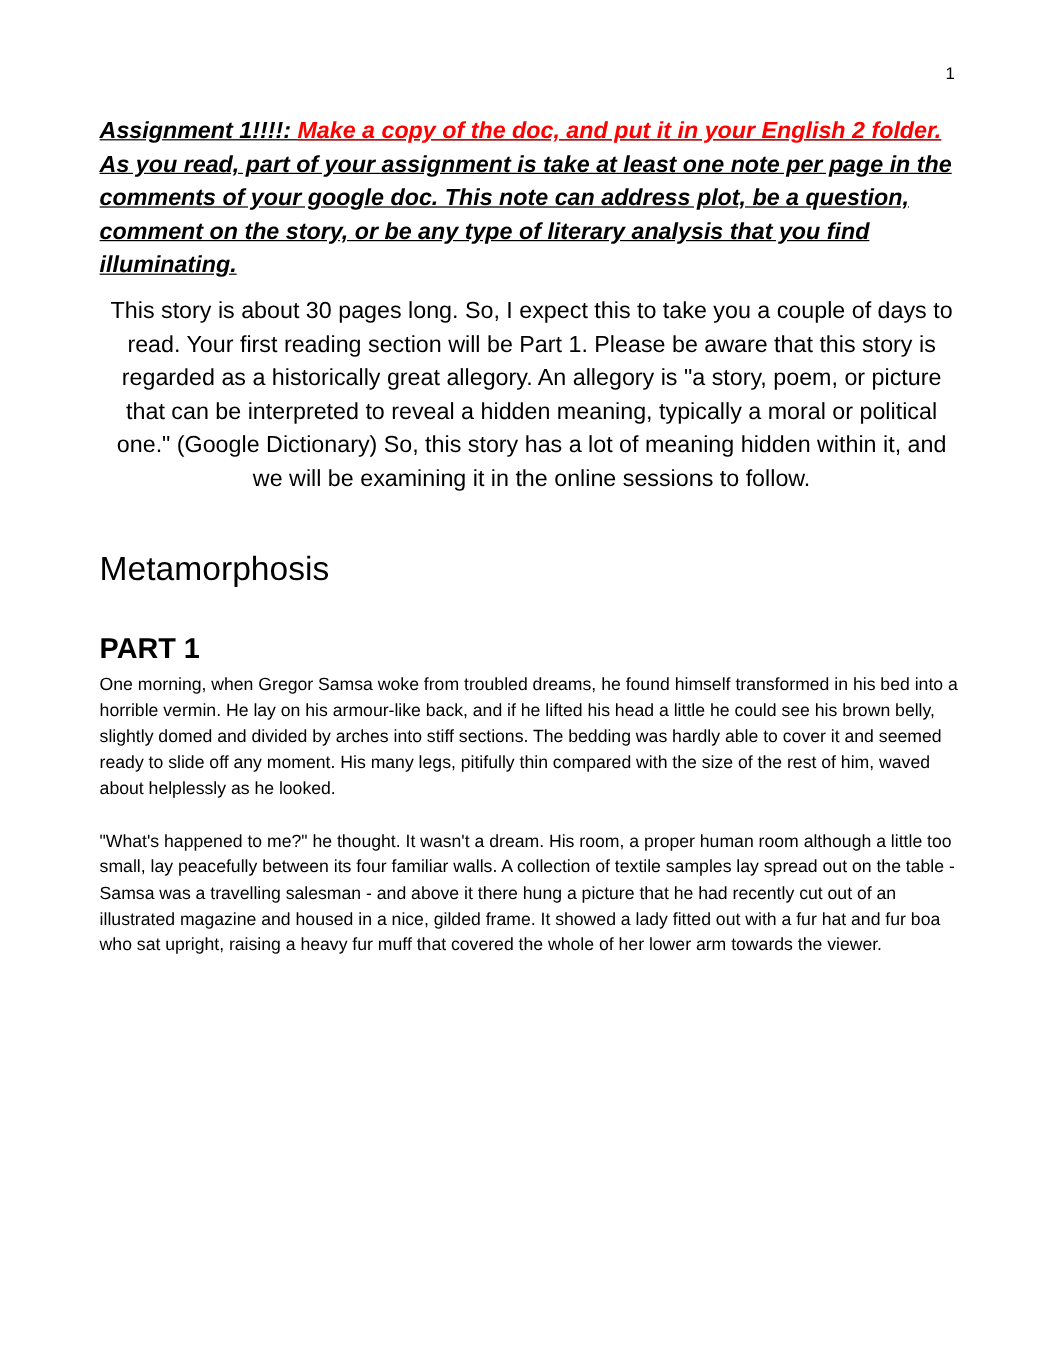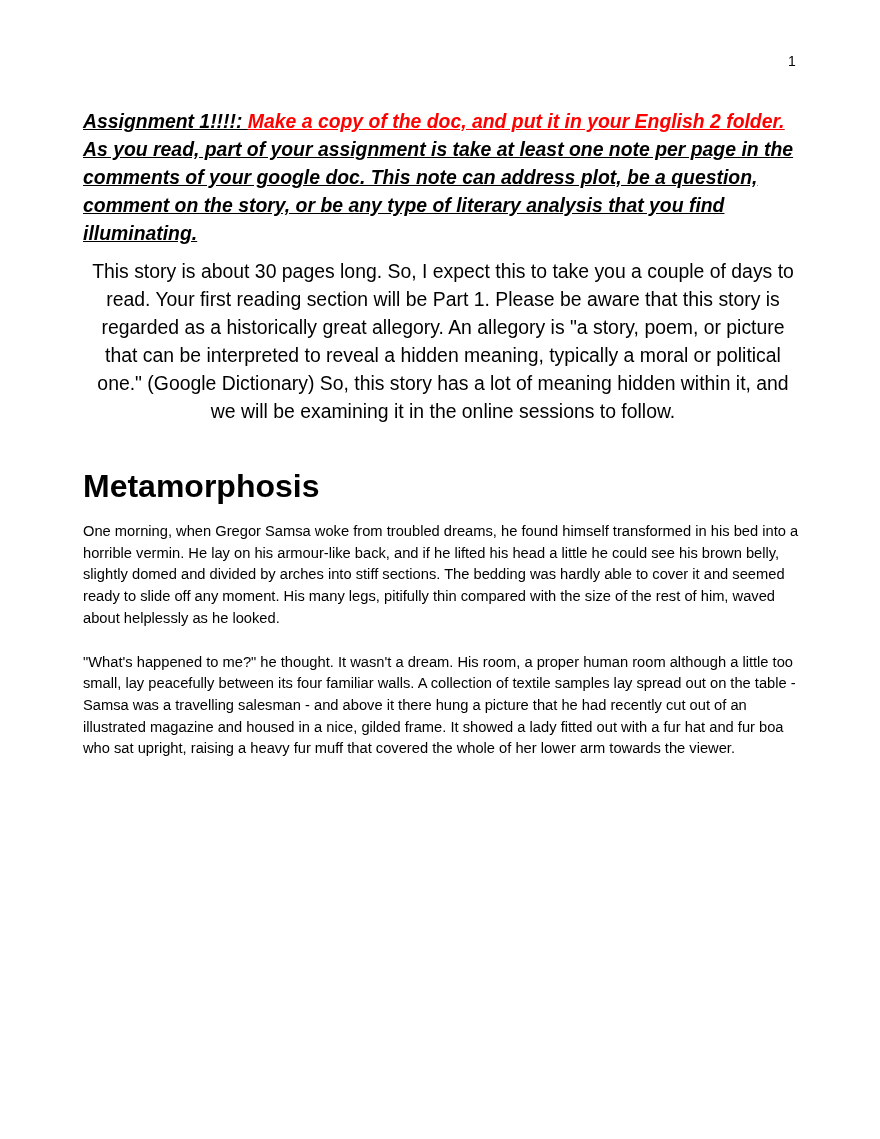--- a/index.html
+++ b/index.html
@@ -32,40 +32,40 @@
     font-size: 19.4px;
     font-weight: bold;
     line-height: 28px;
     margin: 0 0 10px 0;
   }
   .assignment {
     font-size: 19.4px;
     font-weight: bold;
     font-style: italic;
     line-height: 28px;
-    margin: 12px 0 10px 0;
+    margin: 0 0 10px 0;
     text-decoration: underline;
   }
   .assignment .red {
     color: #ff0000;
     text-decoration: underline;
     text-decoration-color: #ff0000;
   }
   .explain {
     font-size: 19.4px;
     font-weight: normal;
     line-height: 28px;
     margin: 0;
     text-align: center;
   }
   h1.doc-title {
-    font-size: 32px;
-    font-weight: bold;
+    font-size: 28px;
+    font-weight: normal;
     line-height: 38px;
-    margin: 42px 0 16px 0;
+    margin: 42px 0 0 0;
   }
   h1.author {
     font-size: 32px;
     font-weight: bold;
     line-height: 38px;
     margin: 42px 0 0 0;
   }
   h2.part {
     font-size: 24px;
     font-weight: bold;
@@ -89,19 +89,20 @@
 <div class="content">
 
 
   <p class="assignment"><span>Assignment 1!!!!: </span><span class="red">Make a copy of the doc, and put it in your English 2 folder.</span><span> As you read, part of your assignment is take at least one note per page in the comments of your google doc. This note can address plot, be a question, comment on the story, or be any type of literary analysis that you find illuminating.</span></p>
 
   <p class="explain">This story is about 30 pages long. So, I expect this to take you a couple of days to read. Your first reading section will be Part 1. Please be aware that this story is regarded as a historically great allegory. An allegory is "a story, poem, or picture that can be interpreted to reveal a hidden meaning, typically a moral or political one." (Google Dictionary) So, this story has a lot of meaning hidden within it, and we will be examining it in the online sessions to follow.</p>
 
   <h1 class="doc-title">Metamorphosis</h1>
 
 
+  <h2 class="part">PART 1</h2>
 
   <div class="story">
     <p>One morning, when Gregor Samsa woke from troubled dreams, he found himself transformed in his bed into a horrible vermin. He lay on his armour-like back, and if he lifted his head a little he could see his brown belly, slightly domed and divided by arches into stiff sections. The bedding was hardly able to cover it and seemed ready to slide off any moment. His many legs, pitifully thin compared with the size of the rest of him, waved about helplessly as he looked.</p>
     <p>"What's happened to me?" he thought. It wasn't a dream. His room, a proper human room although a little too small, lay peacefully between its four familiar walls. A collection of textile samples lay spread out on the table - Samsa was a travelling salesman - and above it there hung a picture that he had recently cut out of an illustrated magazine and housed in a nice, gilded frame. It showed a lady fitted out with a fur hat and fur boa who sat upright, raising a heavy fur muff that covered the whole of her lower arm towards the viewer.</p>
   </div>
 
 </div>
 
 </body></html>

